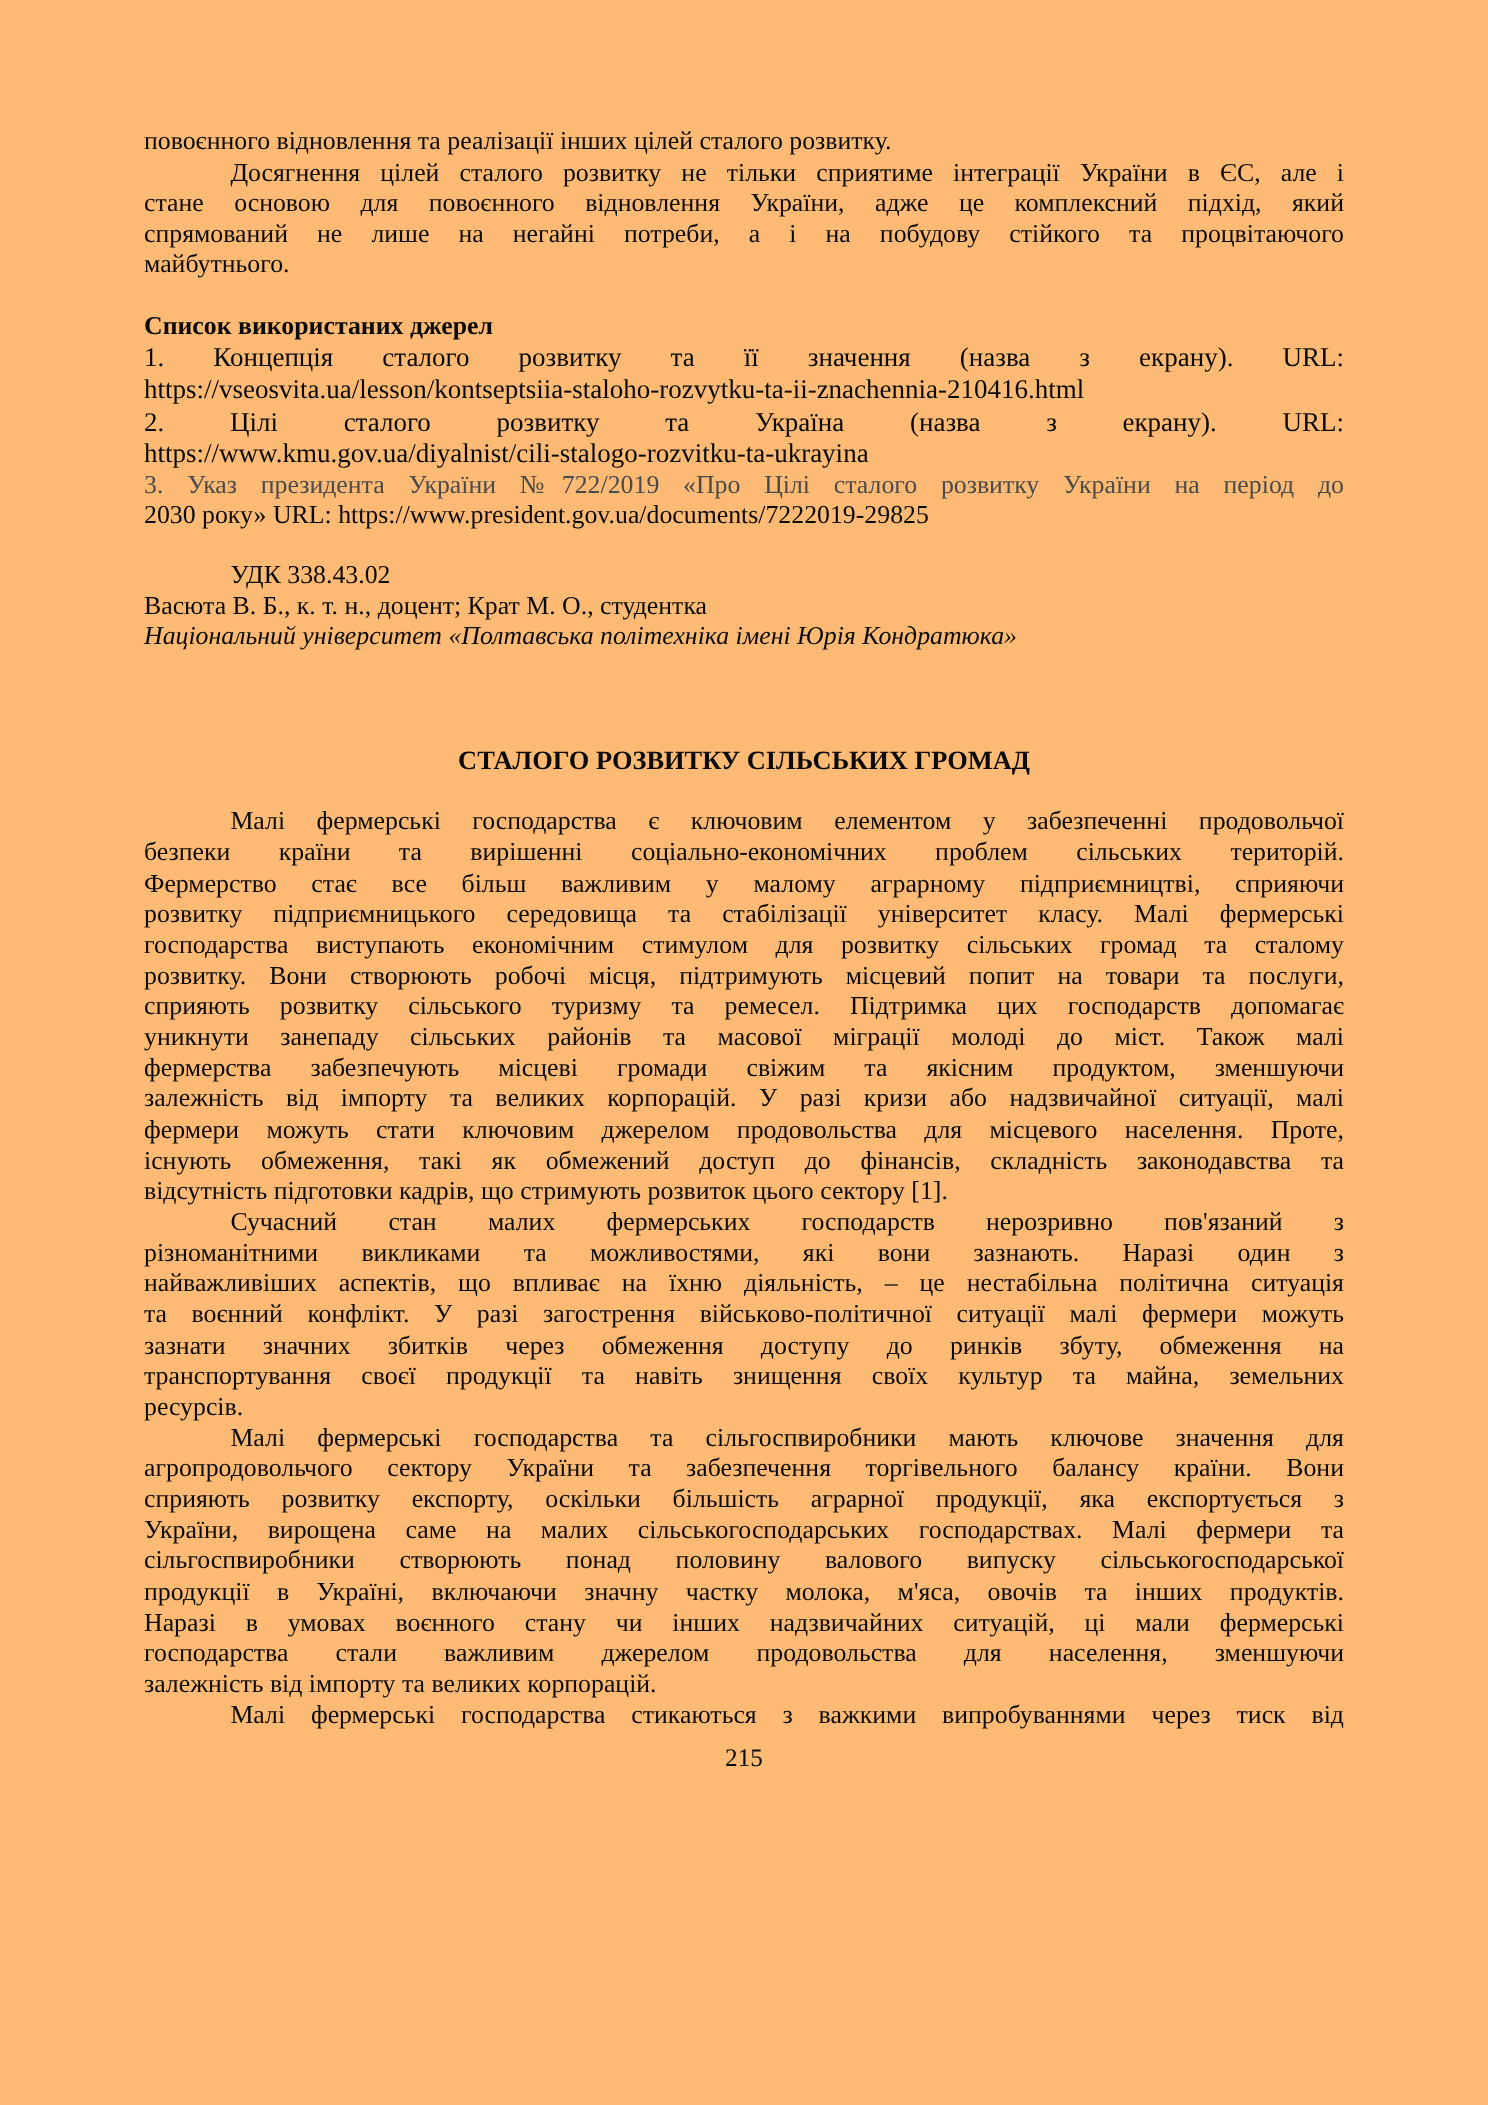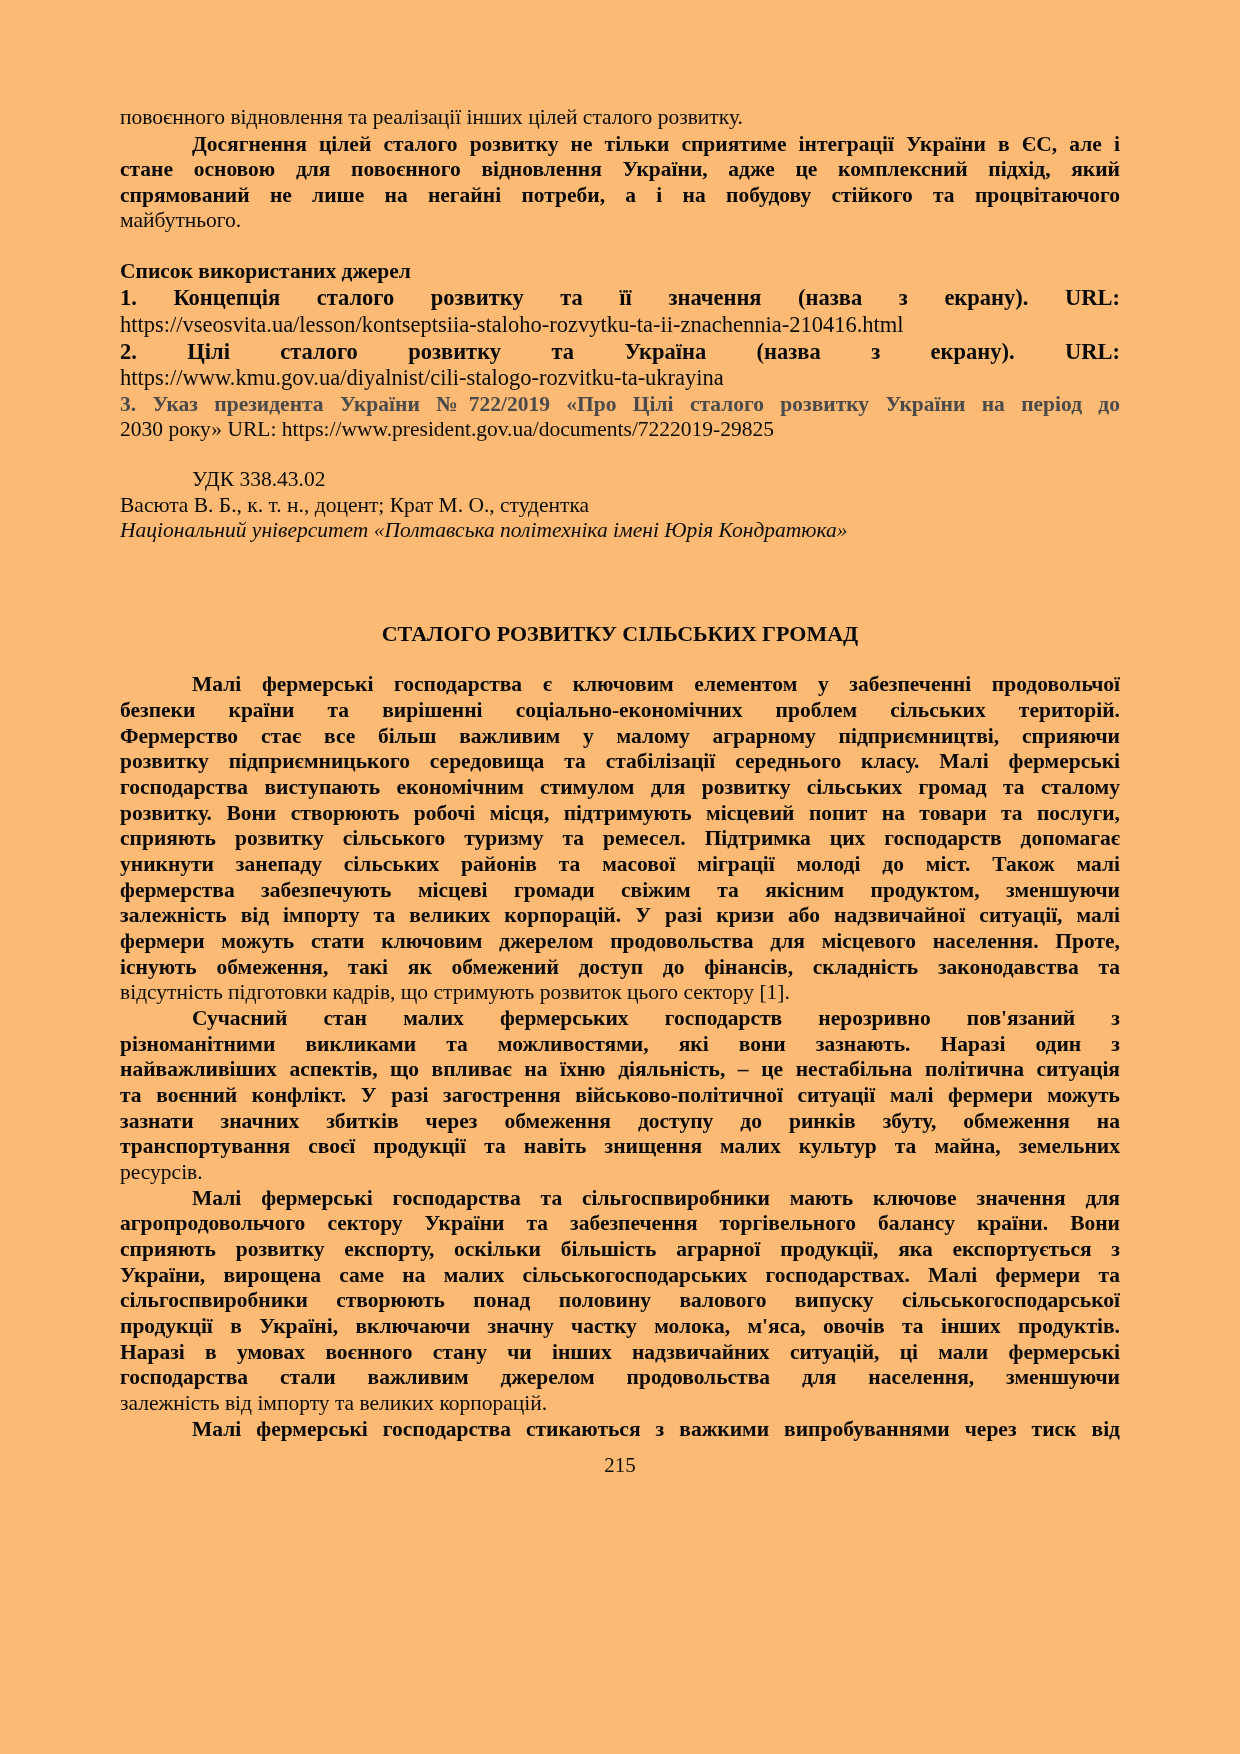--- a/index.html
+++ b/index.html
@@ -1,21 +1,21 @@
 <!DOCTYPE html>
 <html><head>
 <meta charset="utf-8">
 <style>
   html, body { margin: 0; padding: 0; background: #ffffff; }
   body { width: 1240px; height: 1754px; position: relative; overflow: hidden;
          font-family: "Liberation Serif", "DejaVu Serif", serif; color: #0a0a0a; }
   .page { position: absolute; left: 0; top: 0; width: 1240px; height: 1754px; background: #fdba74; }
   .ln { position: absolute; left: 120px; width: 1000px; font-size: 21.5px; line-height: 27px;
         white-space: nowrap; height: 27px; }
-  .j { text-align: justify; text-align-last: justify; white-space: normal; overflow: hidden; font-weight: bold; }
+  .j { text-align: justify; text-align-last: justify; white-space: normal; overflow: hidden; }
   .ind { text-indent: 72px; }
   .center { text-align: left; }
   .bold { font-weight: bold; }
   .ital { font-style: italic; }
   .ref { font-size: 22.5px; }
   .gray { color: #4a4a4a; }
   .title { font-size: 22px; font-weight: bold; text-align: center; }
   .pagenum { position: absolute; left: 0; width: 1240px; text-align: center; font-size: 21px; line-height: 27px; }
 </style>
 </head>
@@ -40,39 +40,39 @@
   <div class="ln" style="top:466px; left:192px; width:auto;">УДК 338.43.02</div>
   <div class="ln center" style="top:492px">Васюта В. Б., к. т. н., доцент; Крат М. О., студентка</div>
   <div class="ln center ital" style="top:517px">Національний університет «Полтавська політехніка імені Юрія Кондратюка»</div>
 
   <div class="ln title" style="top:620px">СТАЛОГО РОЗВИТКУ СІЛЬСЬКИХ ГРОМАД</div>
 
   <div>
     <div class="ln j ind" style="top:671px">Малі фермерські господарства є ключовим елементом у забезпеченні продовольчої</div>
     <div class="ln j" style="top:697px">безпеки країни та вирішенні соціально-економічних проблем сільських територій.</div>
     <div class="ln j" style="top:723px">Фермерство стає все більш важливим у малому аграрному підприємництві, сприяючи</div>
-    <div class="ln j" style="top:748px">розвитку підприємницького середовища та стабілізації середнього класу. Малі фермерські</div>
+    <div class="ln j" style="top:748px">розвитку підприємницького середовища та стабілізації університет класу. Малі фермерські</div>
     <div class="ln j" style="top:774px">господарства виступають економічним стимулом для розвитку сільських громад та сталому</div>
     <div class="ln j" style="top:800px">розвитку. Вони створюють робочі місця, підтримують місцевий попит на товари та послуги,</div>
     <div class="ln j" style="top:825px">сприяють розвитку сільського туризму та ремесел. Підтримка цих господарств допомагає</div>
     <div class="ln j" style="top:851px">уникнути занепаду сільських районів та масової міграції молоді до міст. Також малі</div>
     <div class="ln j" style="top:877px">фермерства забезпечують місцеві громади свіжим та якісним продуктом, зменшуючи</div>
     <div class="ln j" style="top:902px">залежність від імпорту та великих корпорацій. У разі кризи або надзвичайної ситуації, малі</div>
     <div class="ln j" style="top:928px">фермери можуть стати ключовим джерелом продовольства для місцевого населення. Проте,</div>
     <div class="ln j" style="top:954px">існують обмеження, такі як обмежений доступ до фінансів, складність законодавства та</div>
     <div class="ln" style="top:979px">відсутність підготовки кадрів, що стримують розвиток цього сектору [1].</div>
   </div>
 
   <div>
     <div class="ln j ind" style="top:1005px">Сучасний стан малих фермерських господарств нерозривно пов'язаний з</div>
     <div class="ln j" style="top:1031px">різноманітними викликами та можливостями, які вони зазнають. Наразі один з</div>
     <div class="ln j" style="top:1056px">найважливіших аспектів, що впливає на їхню діяльність, – це нестабільна політична ситуація</div>
     <div class="ln j" style="top:1082px">та воєнний конфлікт. У разі загострення військово-політичної ситуації малі фермери можуть</div>
     <div class="ln j" style="top:1108px">зазнати значних збитків через обмеження доступу до ринків збуту, обмеження на</div>
-    <div class="ln j" style="top:1133px">транспортування своєї продукції та навіть знищення малих культур та майна, земельних</div>
+    <div class="ln j" style="top:1133px">транспортування своєї продукції та навіть знищення своїх культур та майна, земельних</div>
     <div class="ln" style="top:1159px">ресурсів.</div>
   </div>
 
   <div>
     <div class="ln j ind" style="top:1185px">Малі фермерські господарства та сільгоспвиробники мають ключове значення для</div>
     <div class="ln j" style="top:1210px">агропродовольчого сектору України та забезпечення торгівельного балансу країни. Вони</div>
     <div class="ln j" style="top:1236px">сприяють розвитку експорту, оскільки більшість аграрної продукції, яка експортується з</div>
     <div class="ln j" style="top:1262px">України, вирощена саме на малих сільськогосподарських господарствах. Малі фермери та</div>
     <div class="ln j" style="top:1287px">сільгоспвиробники створюють понад половину валового випуску сільськогосподарської</div>
     <div class="ln j" style="top:1313px">продукції в Україні, включаючи значну частку молока, м'яса, овочів та інших продуктів.</div>

